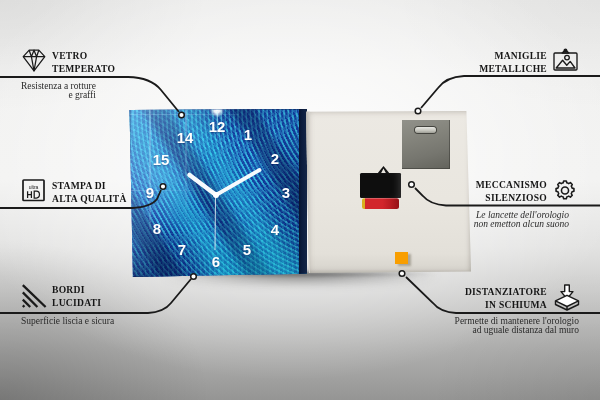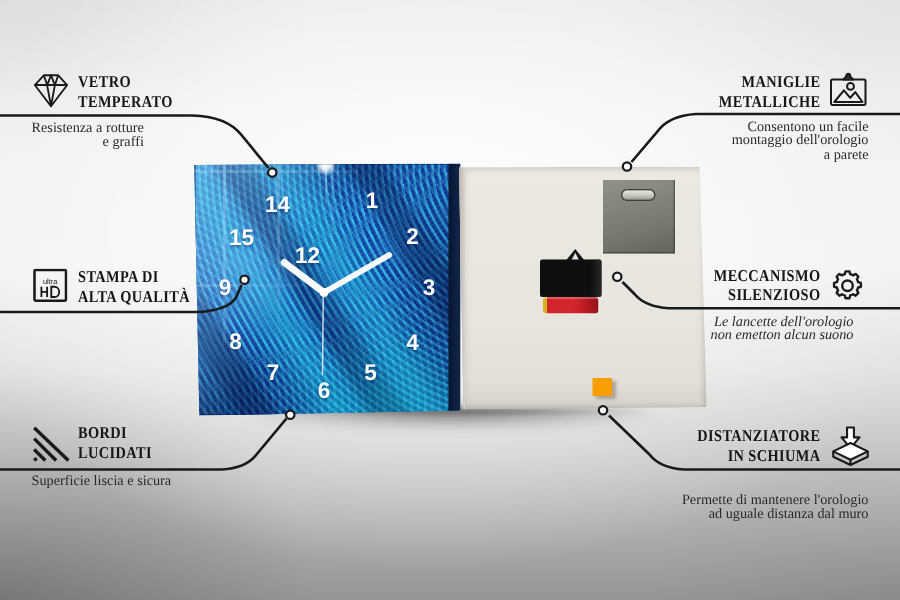--- a/index.html
+++ b/index.html
@@ -77,21 +77,21 @@
 </head>
 <body>
 <div id="stage">
   <div class="shadowband"></div>
   <div class="shadowtight"></div>
 
   <div id="clock">
     <div class="grid"></div>
     <div class="glint"></div>
     <div style="position:absolute;left:87.5px;top:2px;width:1px;height:34px;background:linear-gradient(180deg,rgba(215,240,255,.55),rgba(215,240,255,0));"></div>
-    <span class="num" style="left:76px;top:17px;margin-top:45px;">12</span>
+    <span class="num" style="left:88px;top:17px;">12</span>
     <span class="num" style="left:56px;top:28px;">14</span>
     <span class="num" style="left:119px;top:25px;">1</span>
     <span class="num" style="left:32px;top:50px;">15</span>
     <span class="num" style="left:146px;top:49px;">2</span>
     <span class="num" style="left:21px;top:83px;">9</span>
     <span class="num" style="left:157px;top:83px;">3</span>
     <span class="num" style="left:28px;top:119px;">8</span>
     <span class="num" style="left:146px;top:120px;">4</span>
     <span class="num" style="left:53px;top:140px;">7</span>
     <span class="num" style="left:118px;top:140px;">5</span>
@@ -170,33 +170,32 @@
   <div class="lab right title" style="right:53px;top:49px;width:130px;">MANIGLIE<br>METALLICHE</div>
   <div class="lab" style="left:553px;top:48px;">
     <svg width="25" height="23" viewBox="0 0 25 23" fill="none" stroke="#1a1a1a" stroke-width="1.35">
       <path d="M12.5,1.6 L15.8,5 H9.2 Z" stroke-linejoin="round"></path>
       <circle cx="12.5" cy="2.4" r="1.25"></circle>
       <rect x="1" y="5" width="23" height="17" rx="1"></rect>
       <path d="M3.2,20 L9.6,12.2 L13.8,17.2 L17.2,13.4 L22,20 Z" stroke-linejoin="round"></path>
       <circle cx="14" cy="9.6" r="2.3"></circle>
     </svg>
   </div>
-  <div class="lab right sub" style="right:21px;top:81px;width:160px;">Consentono un facile<br>montaggio dell'orologio<br>a parete</div>
 
   <div class="lab right title" style="right:53px;top:178px;width:140px;">MECCANISMO<br>SILENZIOSO</div>
   <div class="lab" style="left:553px;top:178.5px;">
     <svg width="24" height="23" viewBox="0 0 26 26" fill="none" stroke="#1a1a1a" stroke-width="1.8">
       <path d="M11.5,2.2 h3 l0.5,2.1 a9,9 0 0 1 2.2,0.9 l1.9,-1.1 2.1,2.1 -1.1,1.9 a9,9 0 0 1 0.9,2.2 l2.1,0.5 v3 l-2.1,0.5 a9,9 0 0 1 -0.9,2.2 l1.1,1.9 -2.1,2.1 -1.9,-1.1 a9,9 0 0 1 -2.2,0.9 l-0.5,2.1 h-3 l-0.5,-2.1 a9,9 0 0 1 -2.2,-0.9 l-1.9,1.1 -2.1,-2.1 1.1,-1.9 a9,9 0 0 1 -0.9,-2.2 l-2.1,-0.5 v-3 l2.1,-0.5 a9,9 0 0 1 0.9,-2.2 l-1.1,-1.9 2.1,-2.1 1.9,1.1 a9,9 0 0 1 2.2,-0.9 z" stroke-linejoin="round"></path>
       <circle cx="13" cy="13" r="4"></circle>
     </svg>
   </div>
   <div class="lab right sub" style="right:31px;top:211px;width:170px;font-style:italic;">Le lancette dell'orologio<br>non emetton alcun suono</div>
 
   <div class="lab right title" style="right:53px;top:285px;width:150px;">DISTANZIATORE<br>IN SCHIUMA</div>
   <div class="lab" style="left:554px;top:283.5px;">
     <svg width="26" height="28" viewBox="0 0 26 28" fill="none" stroke="#1a1a1a" stroke-width="1.4" stroke-linejoin="round">
       <path d="M10.7,1 h4.6 v6.6 h3.7 l-6,7.2 -6,-7.2 h3.7 z" fill="#fff"></path>
       <path d="M13,11.3 L24.5,16.9 L13,22.5 L1.5,16.9 Z" fill="#fff"></path>
       <path d="M1.5,16.9 v3.6 L13,26 L24.5,20.5 V16.9 M13,22.5 V26"></path>
     </svg>
   </div>
-  <div class="lab right sub" style="right:21px;top:330px;width:180px;">Permette di mantenere l'orologio<br>ad uguale distanza dal muro</div>
+  <div class="lab right sub" style="right:21px;top:317px;width:180px;">Permette di mantenere l'orologio<br>ad uguale distanza dal muro</div>
 </div>
 
 </body></html>

